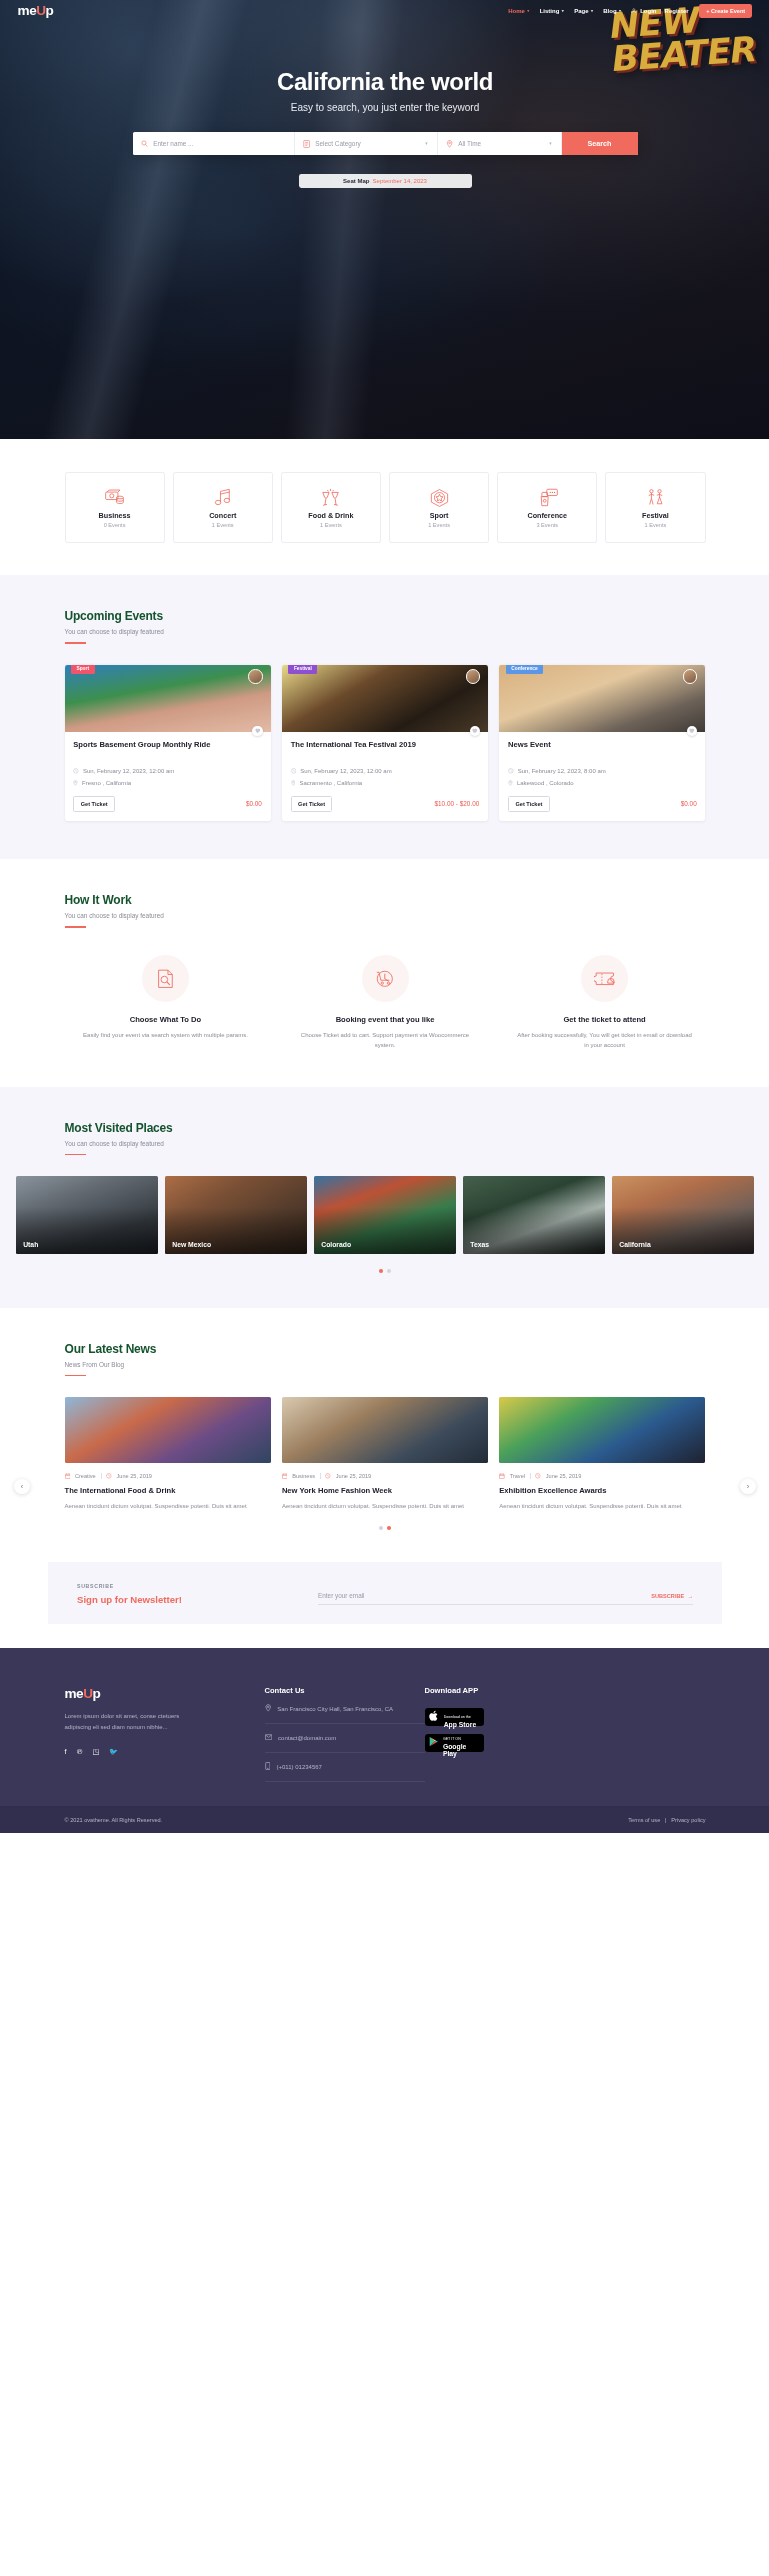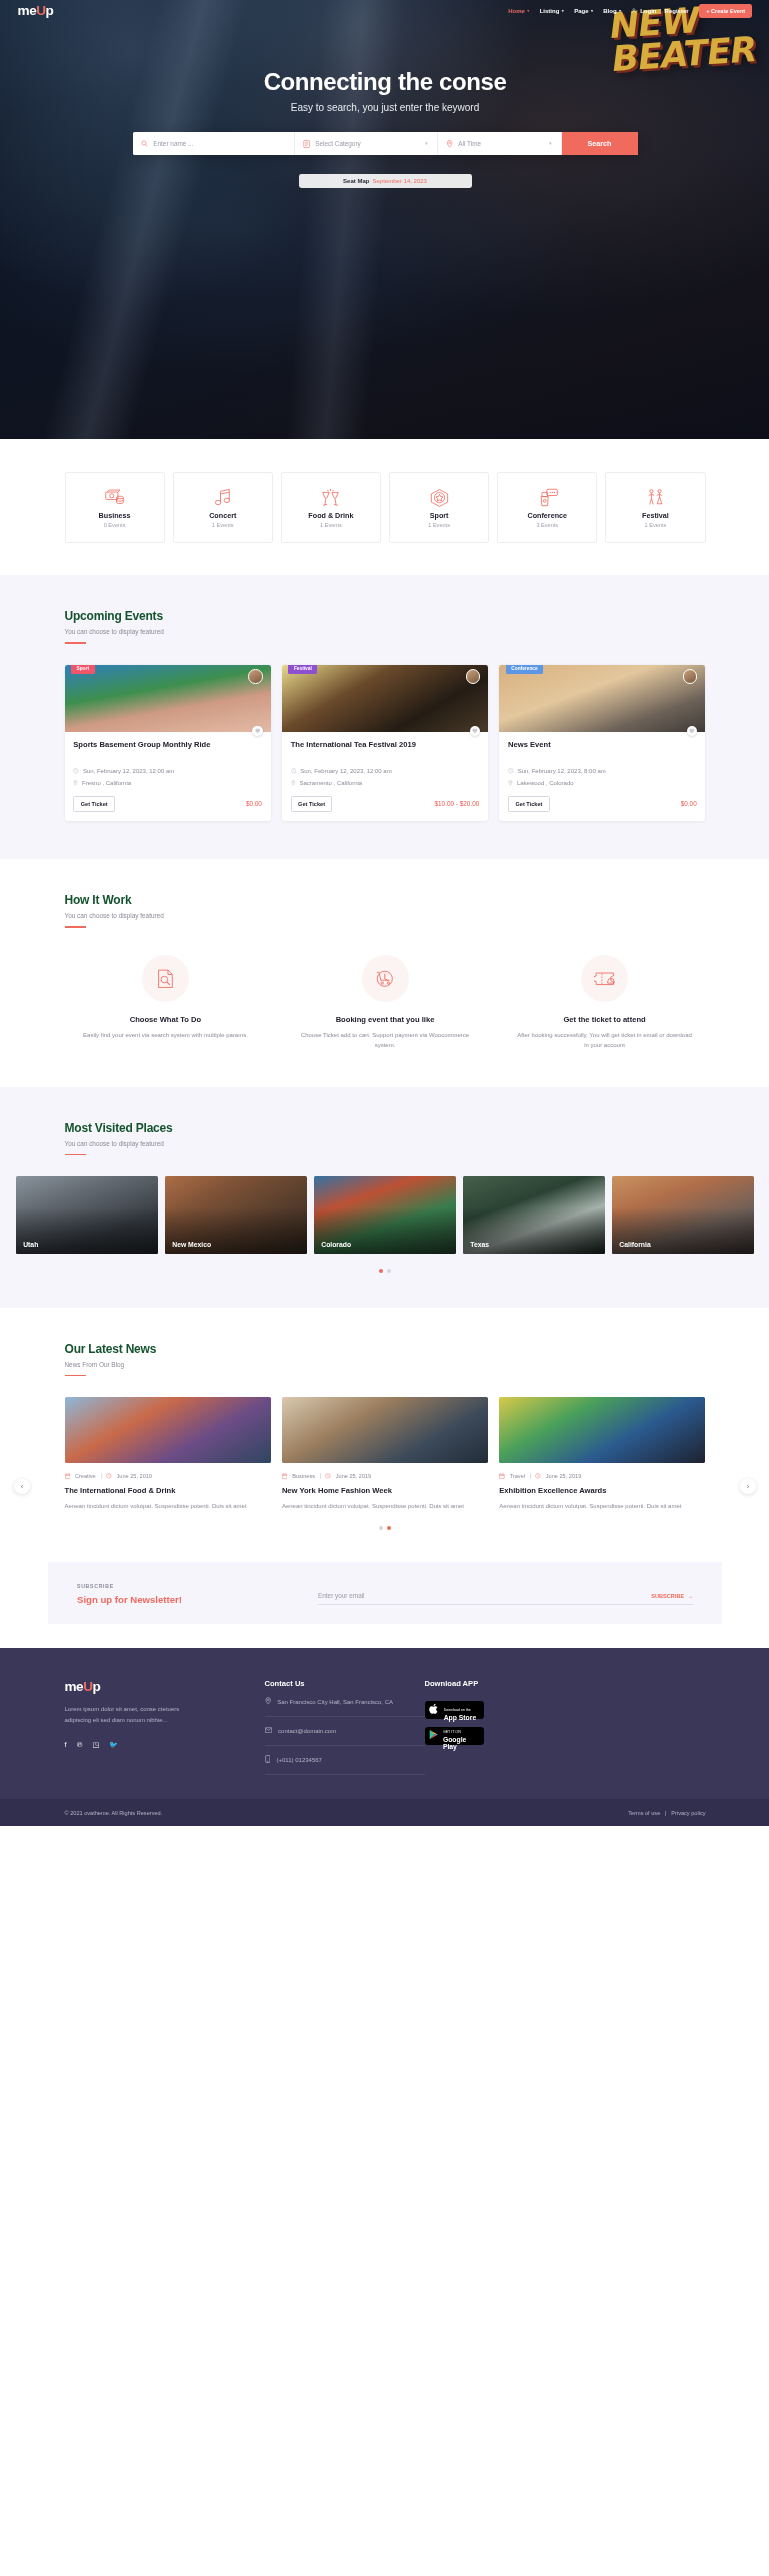--- a/index.html
+++ b/index.html
@@ -233,21 +233,21 @@
   .nl-row { display: flex; align-items: flex-end; }
   .nl-left { width: 241px; }
   .nl-kicker { font-size: 5.2px; letter-spacing: 0.7px; color: #8b8b99; font-weight: bold; }
   .nl-head { font-size: 9.6px; font-weight: bold; color: #f16a5e; margin-top: 4.8px; }
   .nl-right { flex: 1; display: flex; align-items: center; border-bottom: 0.8px solid #dedee8; padding-bottom: 4.8px; }
   .nl-input { flex: 1; font-size: 6.4px; color: #9a9aa8; }
   .nl-sub { font-size: 5.6px; font-weight: bold; color: #f16a5e; display: flex; align-items: center; gap: 3.2px; cursor: pointer; }
 
   
   .footer { background: #3b3759; padding: 27px 0 0; margin-top: 24px; }
-  .f-inner { width: 641px; margin: 4px auto; display: flex; }
+  .f-inner { width: 641px; margin: 11px auto; display: flex; }
   .f-brand { width: 200px; }
   .f-logo { font-size: 13.6px; font-weight: bold; color: #fff; letter-spacing: -0.5px; }
   .f-logo .u { color: #f16a5e; }
   .f-desc { font-size: 6px; color: #b6b3c9; line-height: 1.85; margin-top: 10.4px; width: 132px; }
   .f-social { display: flex; gap: 10.4px; margin-top: 13.6px; color: #fff; }
   .f-social span { font-size: 7.2px; cursor: pointer; }
   .f-col { width: 140px; }
   .f-col.wide { width: 160px; }
   .f-h { font-size: 7.6px; font-weight: bold; color: #fff; }
   .f-link { font-size: 6px; color: #b6b3c9; padding: 8.8px 0; border-bottom: 0.8px solid rgba(255,255,255,.08); cursor: pointer; }
@@ -304,21 +304,21 @@
         </svg>
         <span>Login</span>
         <span class="nav-sep">|</span>
         <span>Register</span>
       </div>
       <button class="btn-create">+ Create Event</button>
     </div>
   </nav>
 
   <div class="hero-inner">
-    <h1 class="hero-title">Connecting the conse</h1>
+    <h1 class="hero-title">California the world</h1>
     <p class="hero-sub">Easy to search, you just enter the keyword</p>
   </div>
 
   <div class="searchbar">
     <div class="sf name">
       <svg width="7.2" height="7.2" viewBox="0 0 16 16">
         <circle cx="6.6" cy="6.6" r="4.6" fill="none" stroke="#f16a5e" stroke-width="1.3"></circle>
         <line x1="10" y1="10.4" x2="14" y2="14.4" stroke="#f16a5e" stroke-width="1.3"></line>
       </svg>
       <span class="sf-text">Enter name ...</span>

